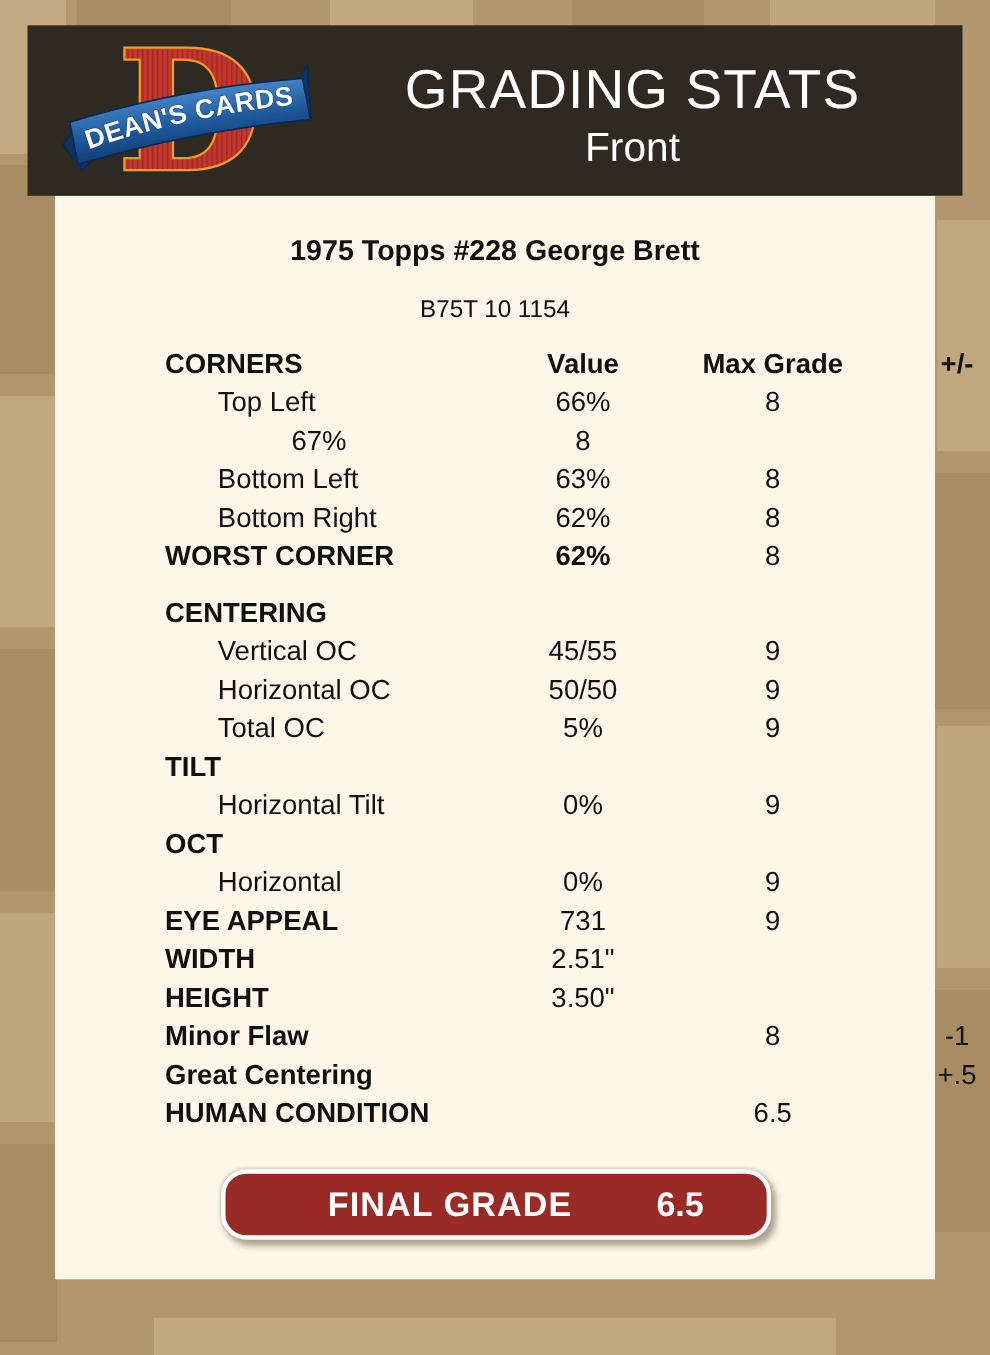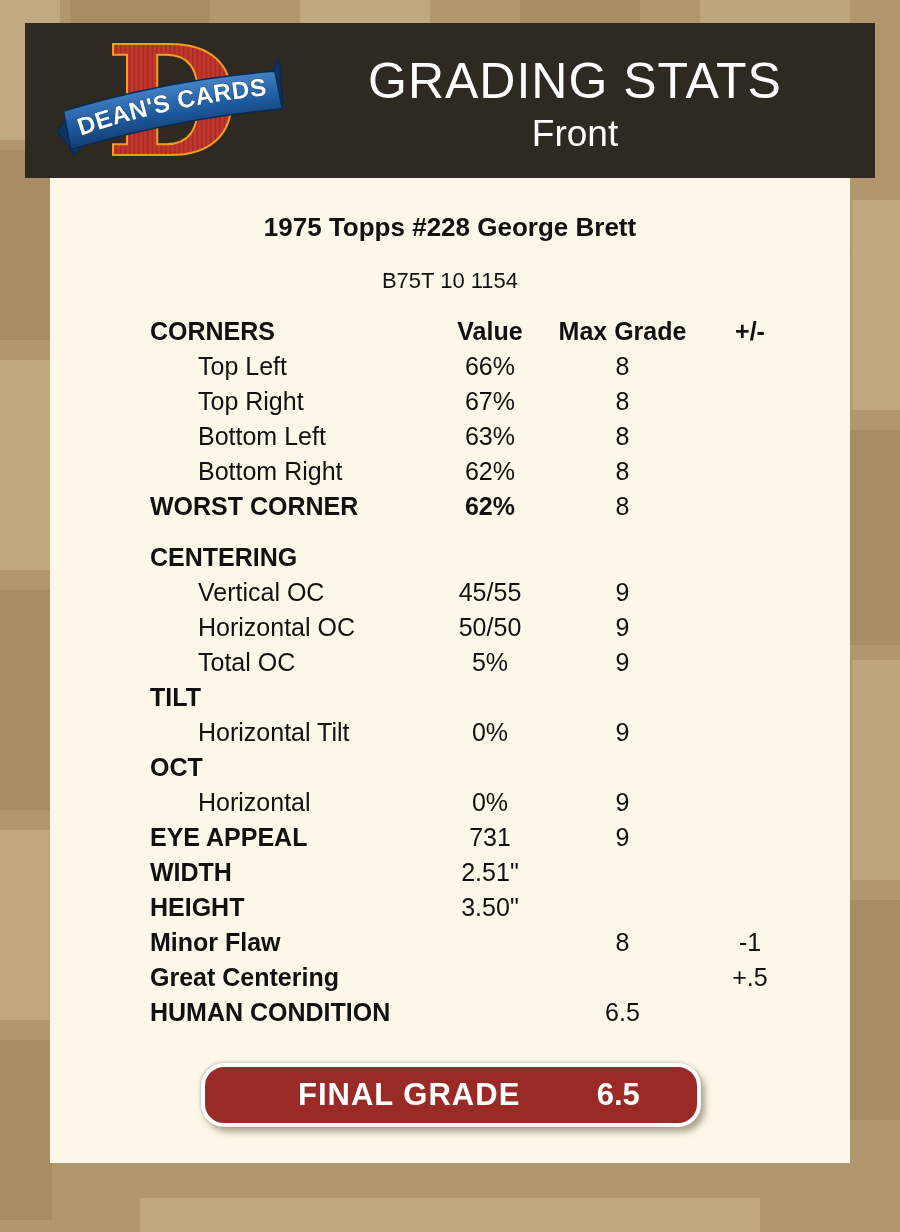--- a/index.html
+++ b/index.html
@@ -71,20 +71,21 @@
   .card-code  { font-size: 22px; line-height: 30px; margin-top: 24px; font-weight: 400; text-align: center; }
 
   
   .stats { position: absolute; left: 0; top: 136px; width: 100%; }
   .row {
     display: grid;
     grid-template-columns: 280px 120px 145px 110px;
     padding-left: 100px;
     height: 35px; align-items: center;
     font-size: 25px;
+    gap: 40px;
   }
   .row.gap { margin-top: 16px; }
   .c-label { text-align: left; white-space: nowrap; }
   .c-label.indent { padding-left: 48px; }
   .c-val, .c-max, .c-pm { text-align: center; }
   .b { font-weight: 700; }
 
   
   .final-grade {
     position: absolute; left: 151px; top: 885px;
@@ -154,21 +155,20 @@
       <div class="c-pm b">+/-</div>
     </div>
     <div id="stats-rows">
         <div class="row">
           <div class="c-label indent">Top Left</div>
           <div class="c-val">66%</div>
           <div class="c-max">8</div>
           <div class="c-pm"></div>
         </div>
         <div class="row">
-          <div class="c-label indent">Top Right</div>
           <div class="c-val">67%</div>
           <div class="c-max">8</div>
           <div class="c-pm"></div>
         </div>
         <div class="row">
           <div class="c-label indent">Bottom Left</div>
           <div class="c-val">63%</div>
           <div class="c-max">8</div>
           <div class="c-pm"></div>
         </div>

